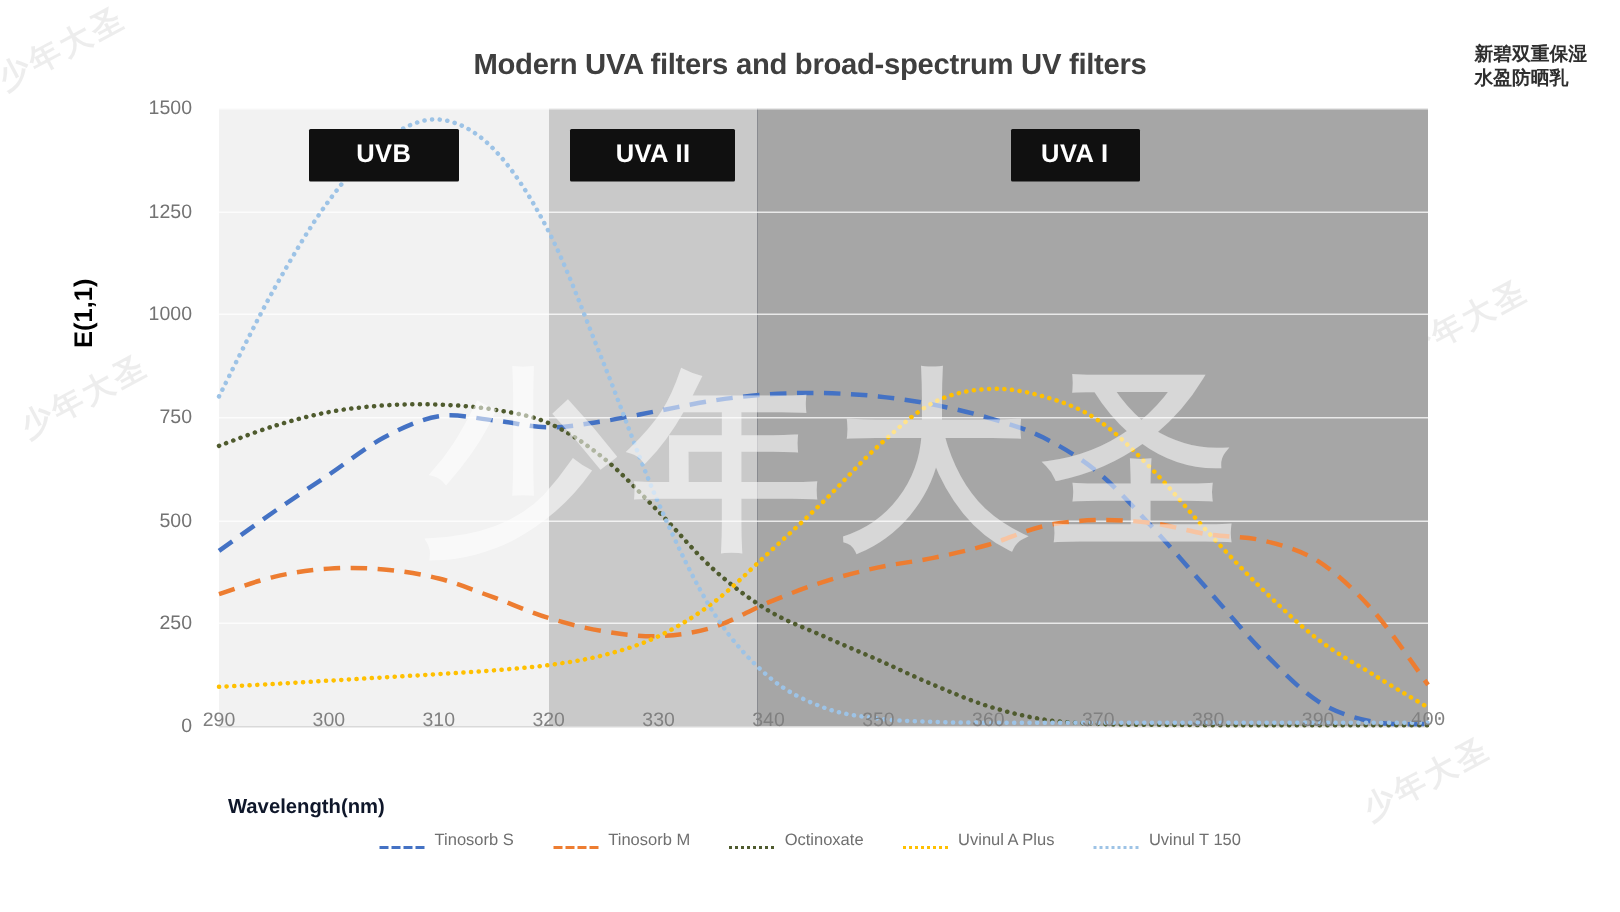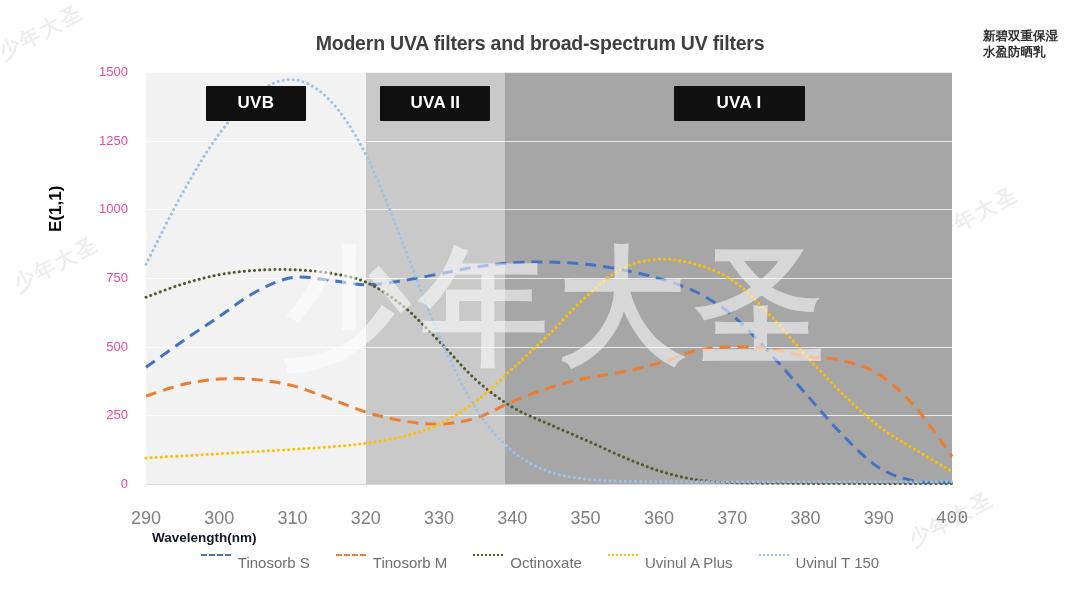--- a/index.html
+++ b/index.html
@@ -22,36 +22,36 @@
     line-height:16px;font-weight:bold;color:#2e2e2e;}
 
   
   #plot{position:absolute;left:146px;top:72px;width:806px;height:412px;background:#0f172a;}
   .band{position:absolute;top:0;height:412px;}
   .gridline{position:absolute;left:0;width:806px;height:1px;background:#ffffff;opacity:.75;}
   .gridline.g0{background:#d9d9d9;opacity:1;}
 
   
   .ytick{position:absolute;right:952px;width:60px;text-align:right;
-    font-size:13px;color:#ec4899;transform:translateY(-8px);}
-  .xtick{position:absolute;top:508px;width:60px;text-align:center;
-    font-size:18px;color:#808080;}
+    font-size:13px;color:#737373;transform:translateY(-8px);}
+  .xtick{position:absolute;top:472px;width:60px;text-align:center;
+    font-size:13px;color:#808080;}
 
   #ylabel{position:absolute;left:46px;top:232px;font-size:17px;font-weight:bold;color:#000;
     transform:rotate(-90deg);transform-origin:left top;white-space:nowrap;}
   #xlabel{position:absolute;left:152px;top:530px;font-size:13.5px;font-weight:bold;color:#0f172a;}
 
   
   .bandtag{position:absolute;background:#101010;color:#fff;font-weight:bold;
     font-size:17px;text-align:center;padding:7px 0 8px;border-radius:1px;letter-spacing:.3px;}
 
   
   #legend{position:absolute;left:0;top:554px;width:1080px;display:flex;
     justify-content:center;align-items:center;gap:26px;}
-  .leg{display:flex;align-items:flex-start;gap:7px;font-size:15px;color:#6f6f6f;white-space:nowrap;}
+  .leg{display:flex;align-items:flex-end;gap:7px;font-size:11px;color:#6f6f6f;white-space:nowrap;}
   .swatch{width:30px;height:0;border-top-width:2.4px;border-top-style:dashed;}
   .swatch.dotted{border-top-style:dotted;border-top-width:2.8px;}
 
   svg{position:absolute;left:0;top:0;overflow:visible;}
 </style>
 </head>
 <body>
 
 <div id="chart-root">
 
@@ -88,21 +88,21 @@
     <svg id="curves" width="806" height="412">
         <path d="M0.00,295.27C6.11,290.92 24.42,277.64 36.64,269.17C48.85,260.70 61.06,252.69 73.27,244.45C85.48,236.21 97.70,226.23 109.91,219.73C122.12,213.23 134.33,207.37 146.55,205.45C158.76,203.53 170.97,206.96 183.18,208.20C195.39,209.43 207.61,212.78 219.82,212.87C232.03,212.96 244.24,210.58 256.45,208.75C268.67,206.92 280.88,204.17 293.09,201.88C305.30,199.59 317.52,196.84 329.73,195.01C341.94,193.18 354.15,191.72 366.36,190.89C378.58,190.07 390.79,189.84 403.00,190.07C415.21,190.30 427.42,190.98 439.64,192.27C451.85,193.55 464.06,195.38 476.27,197.76C488.48,200.14 500.70,202.89 512.91,206.55C525.12,210.21 537.33,213.64 549.55,219.73C561.76,225.82 573.97,233.01 586.18,243.08C598.39,253.15 610.61,267.11 622.82,280.16C635.03,293.21 647.24,307.63 659.45,321.36C671.67,335.09 683.88,350.20 696.09,362.56C708.30,374.92 720.52,387.74 732.73,395.52C744.94,403.30 757.15,406.74 769.36,409.25C781.58,411.77 799.89,410.40 806.00,410.63" fill="none" stroke="#4472C4" stroke-width="3" stroke-linecap="butt" stroke-dasharray="11 7"></path>
         <path d="M0.00,324.11C6.11,322.18 24.42,315.41 36.64,312.57C48.85,309.73 61.06,307.90 73.27,307.08C85.48,306.25 97.70,306.53 109.91,307.63C122.12,308.73 134.33,310.56 146.55,313.67C158.76,316.78 170.97,321.91 183.18,326.30C195.39,330.70 207.61,336.28 219.82,340.04C232.03,343.79 244.24,346.81 256.45,348.83C268.67,350.84 280.88,352.58 293.09,352.12C305.30,351.66 317.52,349.83 329.73,346.08C341.94,342.33 354.15,334.64 366.36,329.60C378.58,324.56 390.79,319.76 403.00,315.87C415.21,311.98 427.42,308.91 439.64,306.25C451.85,303.60 464.06,302.45 476.27,299.94C488.48,297.42 500.70,294.67 512.91,291.15C525.12,287.62 537.33,281.53 549.55,278.79C561.76,276.04 573.97,274.99 586.18,274.67C598.39,274.35 610.61,275.26 622.82,276.86C635.03,278.47 647.24,282.36 659.45,284.28C671.67,286.20 683.88,285.42 696.09,288.40C708.30,291.38 720.52,294.35 732.73,302.13C744.94,309.92 757.15,321.36 769.36,335.09C781.58,348.83 799.89,376.29 806.00,384.53" fill="none" stroke="#ED7D31" stroke-width="3" stroke-linecap="butt" stroke-dasharray="11 7"></path>
         <path d="M0.00,225.23C6.11,223.03 24.42,215.80 36.64,212.04C48.85,208.29 61.06,204.99 73.27,202.70C85.48,200.42 97.70,199.13 109.91,198.31C122.12,197.49 134.33,197.30 146.55,197.76C158.76,198.22 170.97,199.00 183.18,201.06C195.39,203.12 207.61,204.72 219.82,210.12C232.03,215.52 244.24,223.62 256.45,233.47C268.67,243.31 280.88,256.81 293.09,269.17C305.30,281.53 317.52,296.64 329.73,307.63C341.94,318.61 354.15,327.68 366.36,335.09C378.58,342.51 390.79,346.63 403.00,352.12C415.21,357.62 427.42,362.65 439.64,368.05C451.85,373.46 464.06,379.41 476.27,384.53C488.48,389.66 500.70,394.97 512.91,398.82C525.12,402.66 537.33,405.64 549.55,407.61C561.76,409.57 573.97,410.03 586.18,410.63C598.39,411.22 610.61,411.04 622.82,411.18C635.03,411.31 647.24,411.40 659.45,411.45C671.67,411.50 683.88,411.45 696.09,411.45C708.30,411.45 720.52,411.45 732.73,411.45C744.94,411.45 757.15,411.45 769.36,411.45C781.58,411.45 799.89,411.45 806.00,411.45" fill="none" stroke="#4F5B2E" stroke-width="3" stroke-linecap="round" stroke-dasharray="0.1 5"></path>
         <path d="M0.00,385.91C6.11,385.59 24.42,384.67 36.64,383.98C48.85,383.30 61.06,382.52 73.27,381.79C85.48,381.05 97.70,380.32 109.91,379.59C122.12,378.86 134.33,378.17 146.55,377.39C158.76,376.61 170.97,375.93 183.18,374.92C195.39,373.91 207.61,373.04 219.82,371.35C232.03,369.66 244.24,367.96 256.45,364.76C268.67,361.55 280.88,357.98 293.09,352.12C305.30,346.26 317.52,338.85 329.73,329.60C341.94,320.35 354.15,307.86 366.36,296.64C378.58,285.42 390.79,274.21 403.00,262.31C415.21,250.40 427.42,236.21 439.64,225.23C451.85,214.24 464.06,202.70 476.27,196.39C488.48,190.07 500.70,188.01 512.91,187.32C525.12,186.64 537.33,188.79 549.55,192.27C561.76,195.75 573.97,199.96 586.18,208.20C598.39,216.44 610.61,229.26 622.82,241.71C635.03,254.16 647.24,269.63 659.45,282.91C671.67,296.18 683.88,309.46 696.09,321.36C708.30,333.26 720.52,344.94 732.73,354.32C744.94,363.70 757.15,370.11 769.36,377.67C781.58,385.22 799.89,395.98 806.00,399.64" fill="none" stroke="#FFC000" stroke-width="3" stroke-linecap="round" stroke-dasharray="0.1 5"></path>
         <path d="M0.00,192.27C6.11,180.36 24.42,142.60 36.64,120.85C48.85,99.11 61.06,78.28 73.27,61.80C85.48,45.32 97.70,30.99 109.91,21.97C122.12,12.96 134.33,6.78 146.55,7.69C158.76,8.61 170.97,15.02 183.18,27.47C195.39,39.92 207.61,58.60 219.82,82.40C232.03,106.20 244.24,140.08 256.45,170.29C268.67,200.51 280.88,235.98 293.09,263.68C305.30,291.38 317.52,317.24 329.73,336.47C341.94,355.69 354.15,368.51 366.36,379.04C378.58,389.57 390.79,394.97 403.00,399.64C415.21,404.31 427.42,405.45 439.64,407.06C451.85,408.66 464.06,408.80 476.27,409.25C488.48,409.71 500.70,409.71 512.91,409.80C525.12,409.89 537.33,409.80 549.55,409.80C561.76,409.80 573.97,409.80 586.18,409.80C598.39,409.80 610.61,409.80 622.82,409.80C635.03,409.80 647.24,409.80 659.45,409.80C671.67,409.80 683.88,409.80 696.09,409.80C708.30,409.80 720.52,409.80 732.73,409.80C744.94,409.80 757.15,409.80 769.36,409.80C781.58,409.80 799.89,409.80 806.00,409.80" fill="none" stroke="#9DC3E6" stroke-width="3" stroke-linecap="round" stroke-dasharray="0.1 5"></path>
       </svg>
     <div id="bandtags">
         <div class="bandtag" style="width: 100px; left: 59.9091px; top: 14px;">UVB</div>
         <div class="bandtag" style="width: 110px; left: 234.427px; top: 14px;">UVA II</div>
-        <div class="bandtag" style="width: 131px; left: 527.518px; top: 14px;">UVA I</div>
+        <div class="bandtag" style="width: 86px; left: 527.518px; top: 14px;">UVA I</div>
       </div>
   </div>
 
   <div class="wm wm-big">少年大圣</div>
 
   <div id="yticks">
       <div class="ytick" style="top: 484px;">0</div>
       <div class="ytick" style="top: 415.333px;">250</div>
       <div class="ytick" style="top: 346.667px;">500</div>
       <div class="ytick" style="top: 278px;">750</div>

